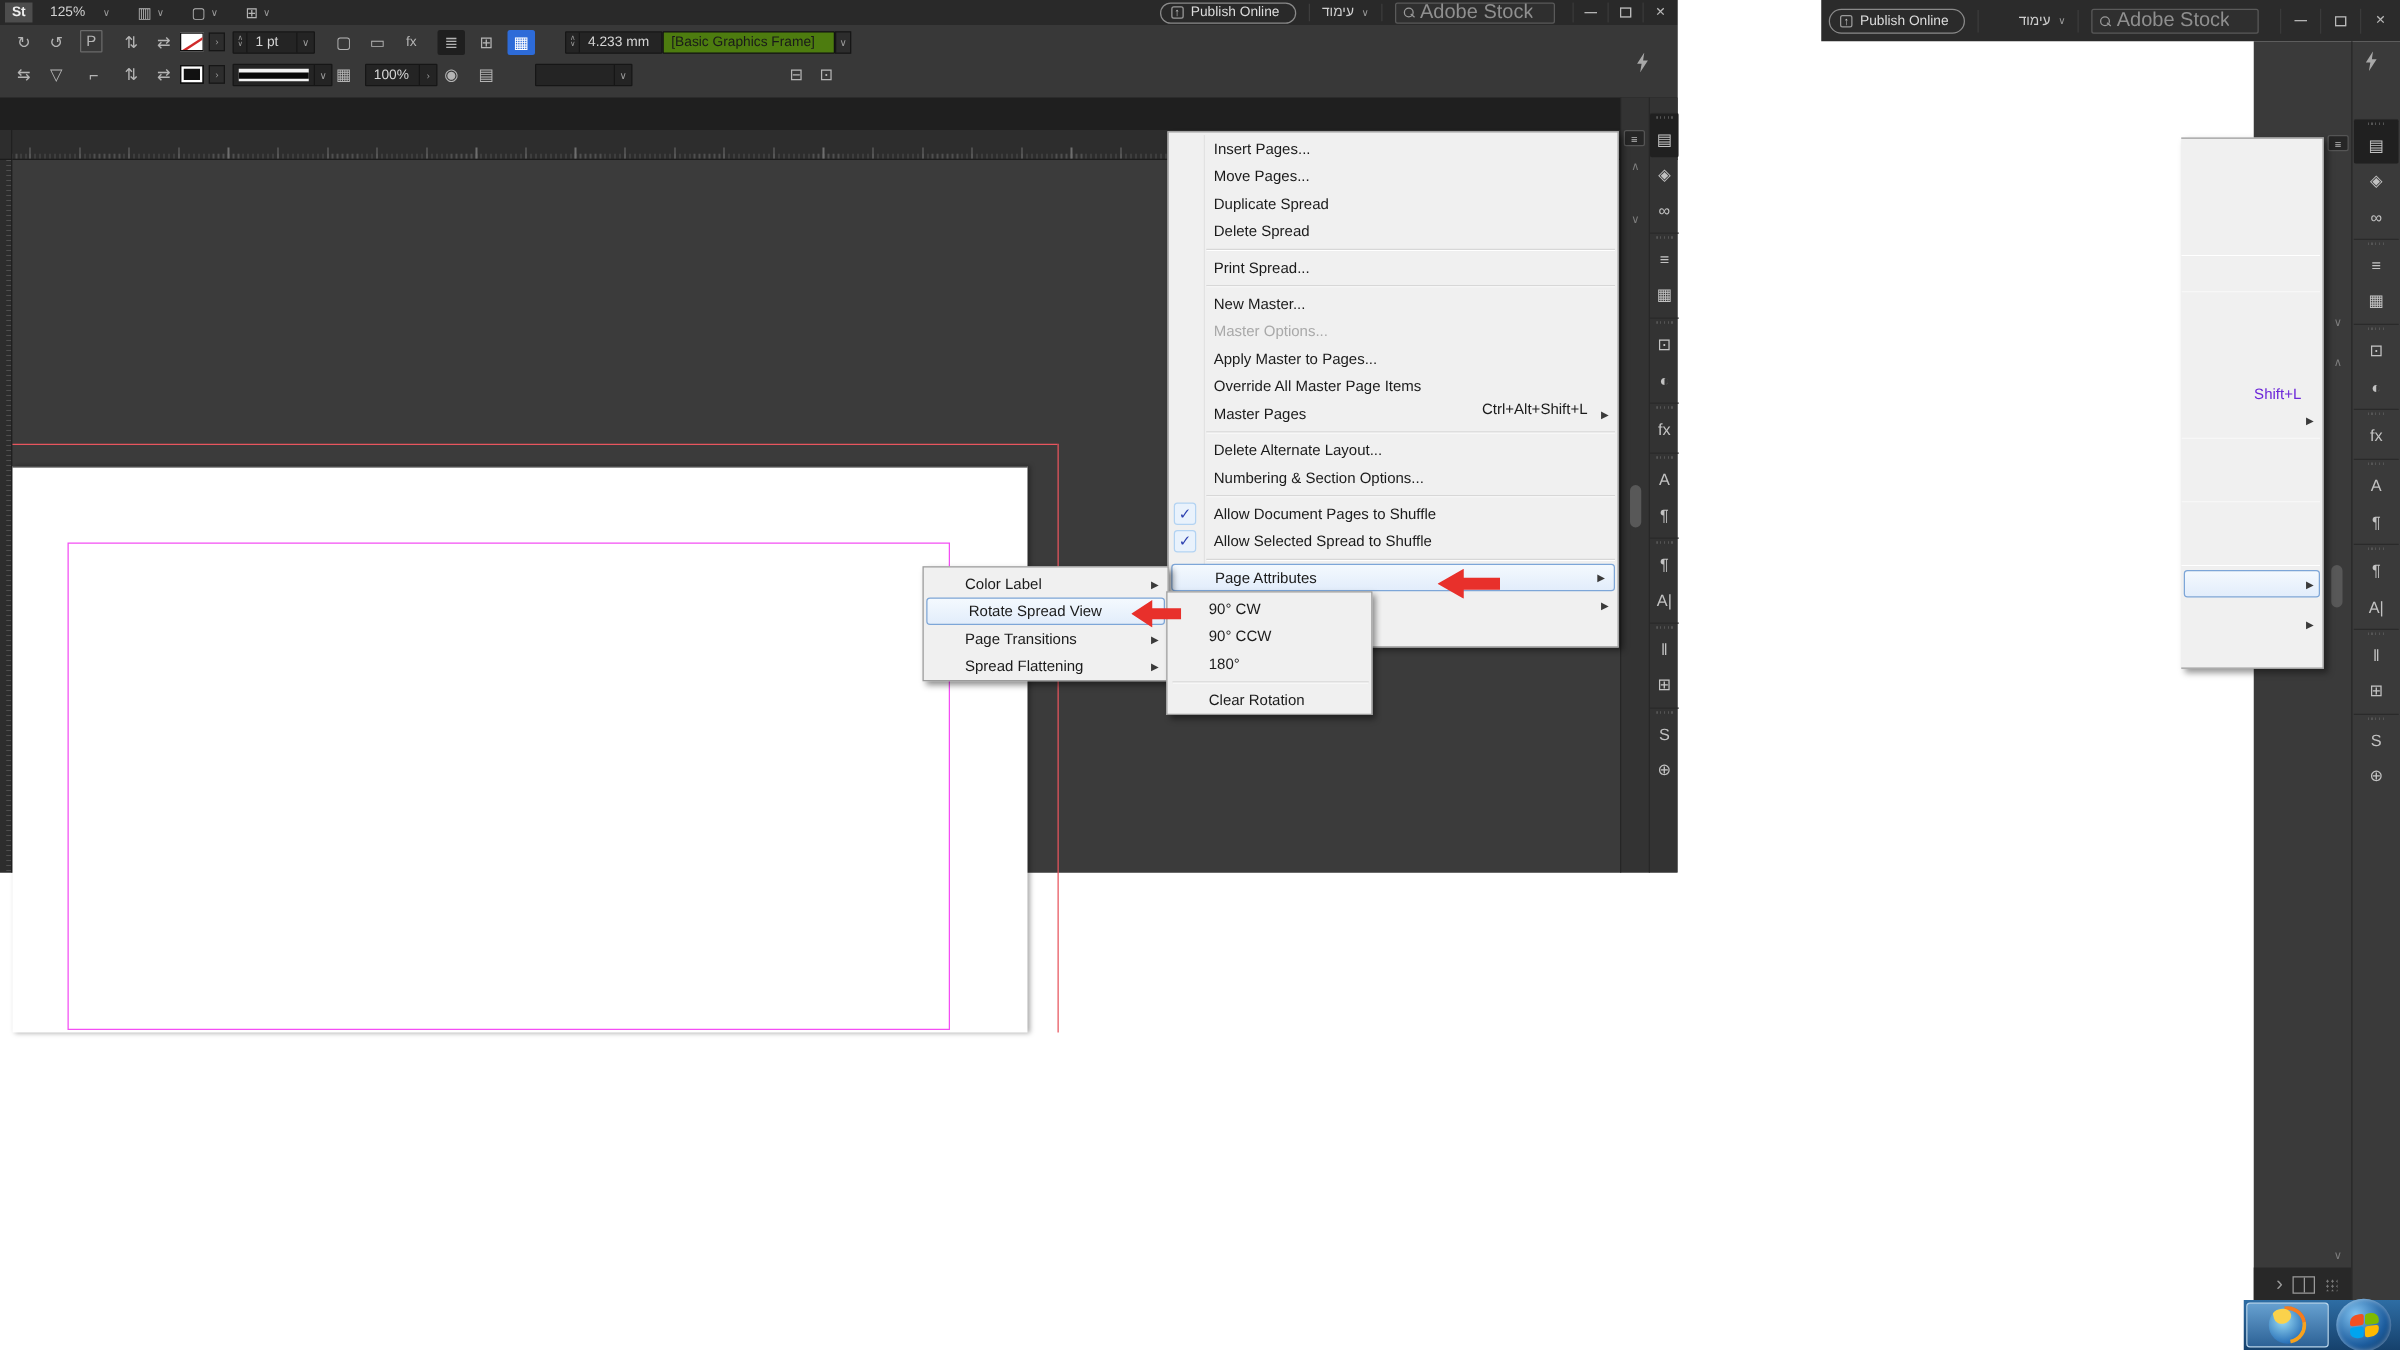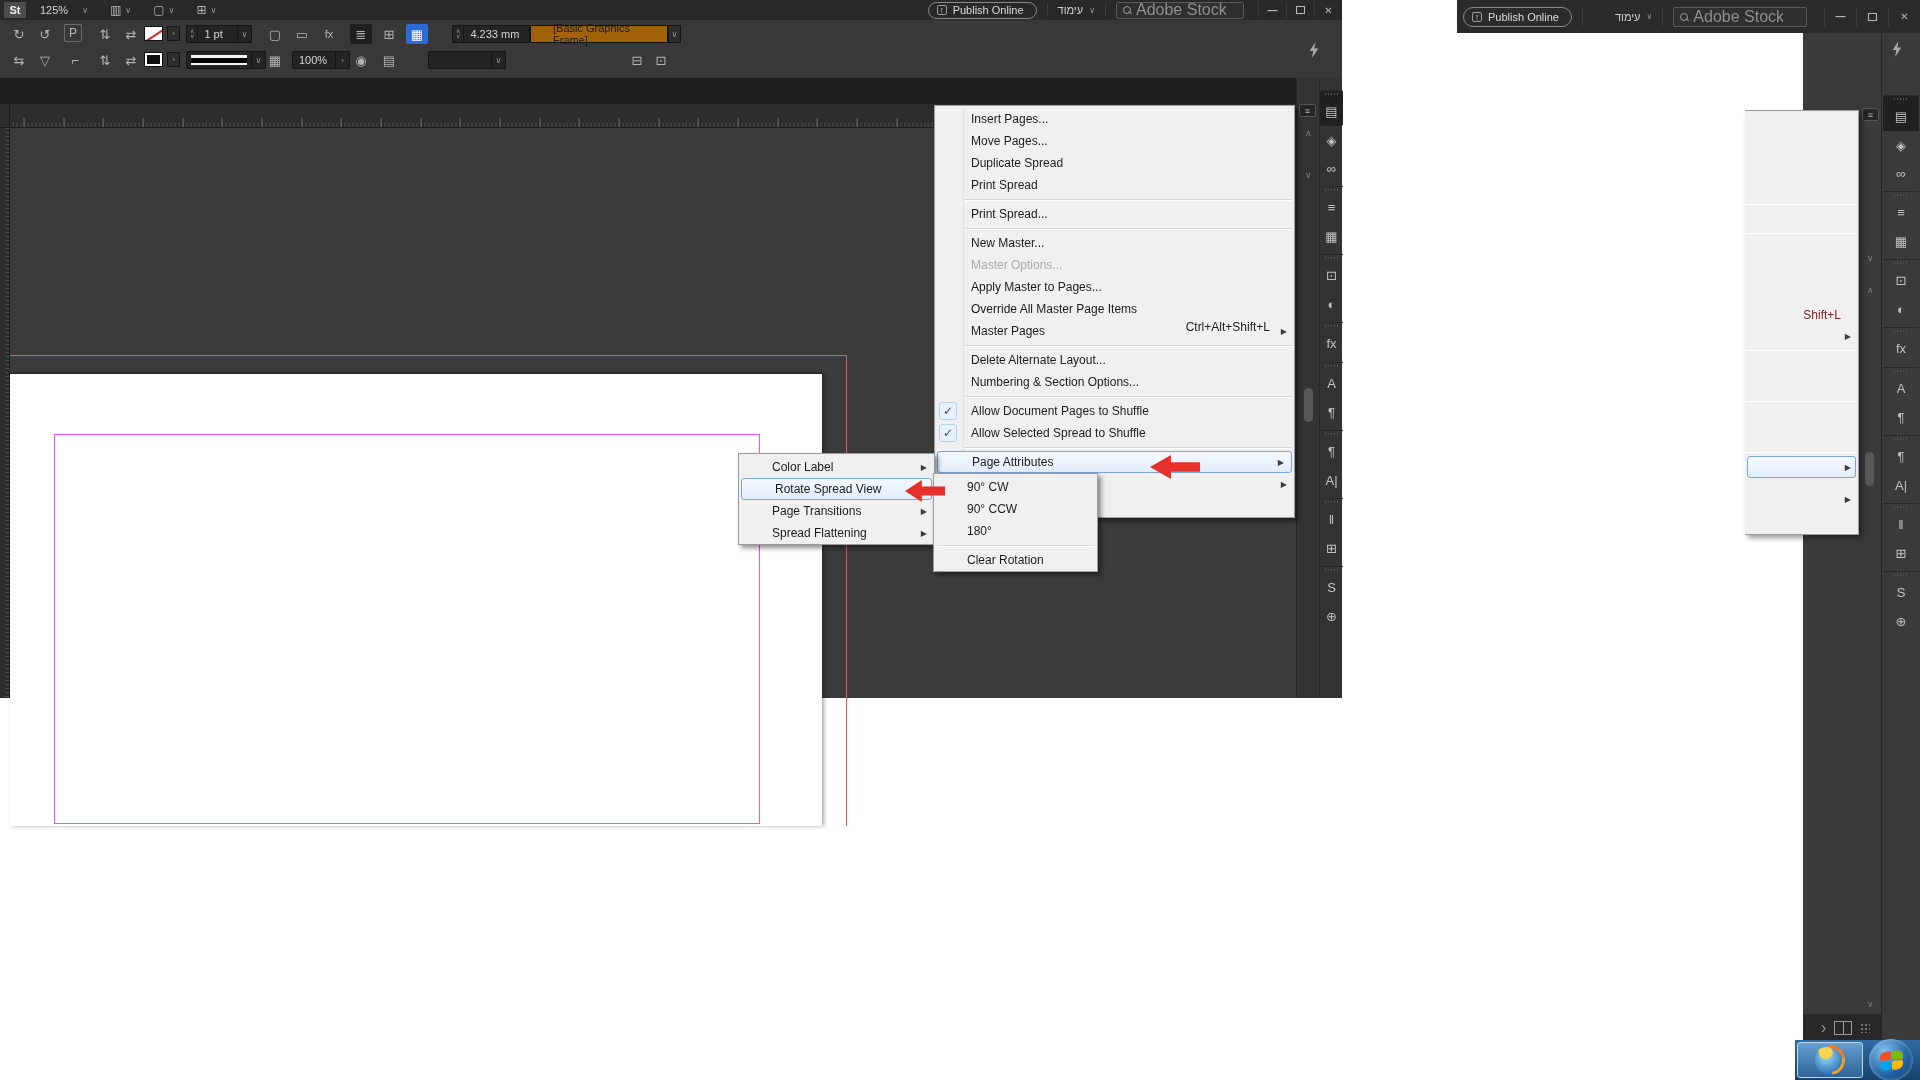--- a/index.html
+++ b/index.html
@@ -48,21 +48,21 @@
   .cp-ico.active { background:#1f1f1f; border-radius:2px; }
   .cp-ico.selected-blue { background:#2d6bd8; border-radius:2px; color:#fff; }
   .cp-ico.boxed { border:1px solid #6a6a6a; border-radius:1px; font-size:12px; width:18px; height:18px; }
   .cp-field { position:absolute; height:18px; background:#242424; border:1px solid #161616;
               display:flex; align-items:center; color:#d6d6d6; font-size:11px; border-radius:1px; }
   .stepper { display:flex; flex-direction:column; justify-content:center; font-size:6px; color:#9a9a9a;
              line-height:5px; padding:0 3px; border-right:1px solid #161616; height:100%; }
   .cp-field .val { padding:0 6px; flex:1; }
   .dd-btn { width:14px; height:100%; border-left:1px solid #161616; display:flex; align-items:center;
             justify-content:center; color:#9a9a9a; font-size:8px; }
-  .cp-field.light { background:#a16207; color:#1a1a1a; border-color:#111;padding-left:16px; }
+  .cp-field.light { background:#4d7c0f; color:#1a1a1a; border-color:#111; }
   .swatch { position:absolute; width:19px; height:15px; border:1px solid #0f0f0f; background:#fff; overflow:hidden; }
   .swatch.none::before { content:""; position:absolute; left:-4px; top:6px; width:32px; height:2px;
                           background:#d02a2a; transform:rotate(-33deg); }
   .swatch.fill-black { background:#111; box-shadow:inset 0 0 0 2px #fff, inset 0 0 0 3px #111; }
   .mini-btn { position:absolute; width:13px; height:15px; background:#2d2d2d; border:1px solid #161616;
               color:#9a9a9a; font-size:8px; display:flex; align-items:center; justify-content:center; }
   .line-preview { flex:1; height:10px; margin:0 4px; background:#f2f2f2; display:flex; align-items:center; }
   .line-preview i { display:block; width:100%; height:5px; background:#080808; }
   .bolt { position:absolute; width:12px; height:16px; background:#a8a8a8;
           clip-path:polygon(62% 0,14% 56%,44% 56%,34% 100%,86% 40%,54% 40%); }
@@ -150,21 +150,21 @@
   .split-ico { width:18px; height:14px; border:1px solid #9a9a9a; display:flex; }
   .split-ico i { flex:1; border-right:1px solid #9a9a9a; } .split-ico i:last-child { border:none; }
   .grip { width:10px; height:10px;
           background-image:radial-gradient(#777 1px,transparent 1px); background-size:4px 4px; }
 
   
   .menu-fragment { position:absolute; left:1745px; top:110px; width:114px; height:425px; background:#f0f0f0;
                    border:1px solid #9b9b9b; border-left:none; box-shadow:3px 3px 5px rgba(0,0,0,.4); z-index:30; }
   .menu-fragment .fsep { position:absolute; left:0; right:2px; height:1px; background:#d7d7d7;
                          border-bottom:1px solid #fff; }
-  .menu-fragment .fsc { position:absolute; right:17px; top:197px; font-size:12px; color:#7f1d1d; }
+  .menu-fragment .fsc { position:absolute; right:17px; top:197px; font-size:12px; color:#6d28d9; }
   .menu-fragment .farrow { position:absolute; right:7px; font-size:8px; color:#3a3a3a; }
   .menu-fragment .fhl { position:absolute; left:2px; right:2px; top:345px; height:22px;
                         border:1px solid #7da6d8; border-radius:3px;
                         background:linear-gradient(#f4f9fe,#e2edfb); }
 
   
   .taskbar { position:absolute; left:1795px; top:1040px; width:125px; height:40px;
              background:linear-gradient(#2e6da4,#16416c); display:flex; align-items:center; }
   .ff-btn { position:relative; width:66px; height:36px; margin-left:2px; border:1px solid #bcd9f0; border-radius:3px;
             background:linear-gradient(#66a0d0,#2d6296); display:flex; align-items:center; justify-content:center; }
@@ -570,21 +570,21 @@
 
       </div>
       <div class="mi">
 
         <span class="lbl">Duplicate Spread</span>
         <span class="sc"></span>
 
       </div>
       <div class="mi">
 
-        <span class="lbl">Print Spread</span>
+        <span class="lbl">Delete Spread</span>
         <span class="sc"></span>
 
       </div>
       <div class="msep"></div>
       <div class="mi">
 
         <span class="lbl">Print Spread...</span>
         <span class="sc"></span>
 
       </div>

